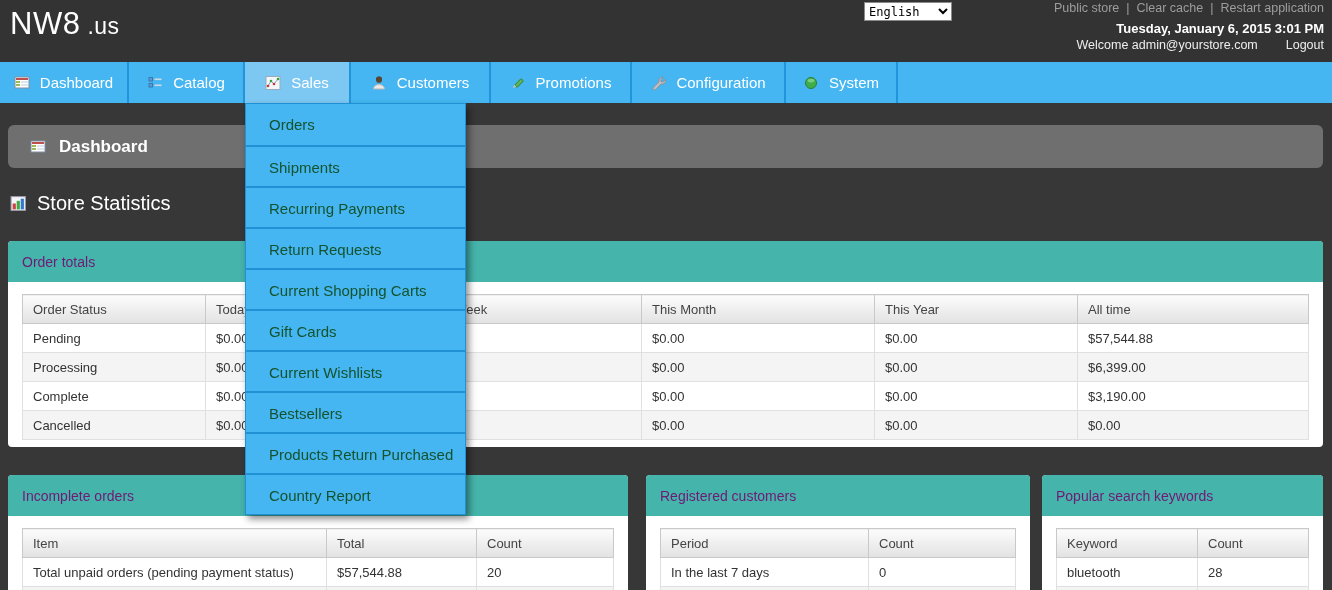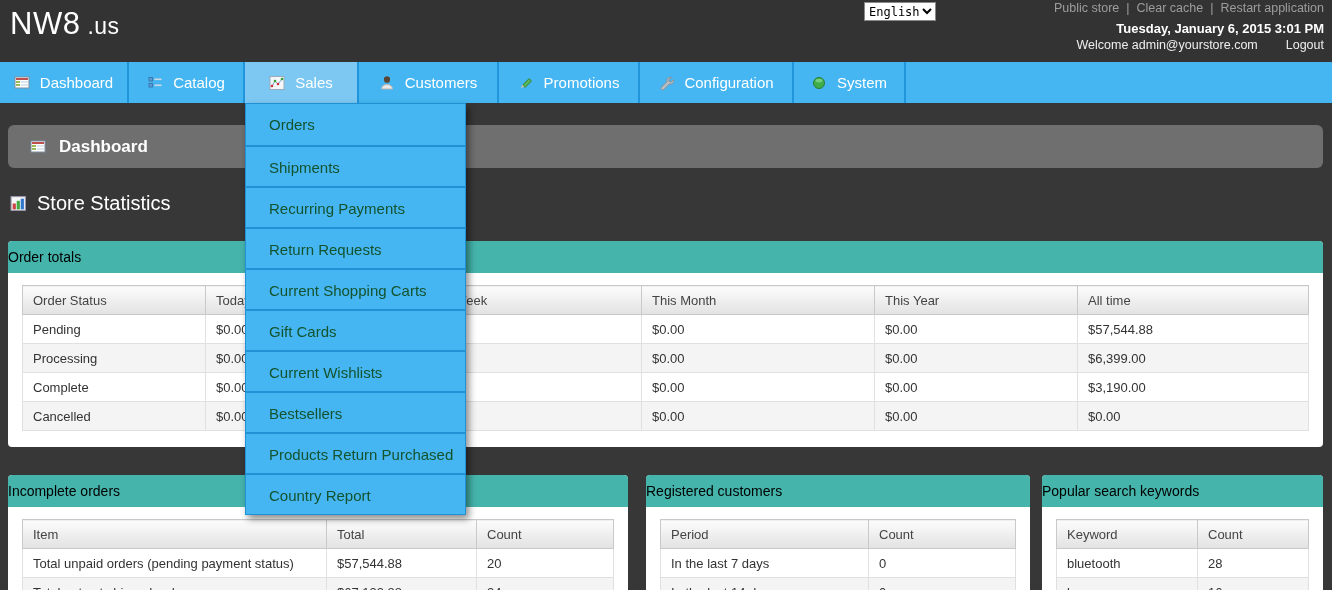--- a/index.html
+++ b/index.html
@@ -3,21 +3,21 @@
 <meta charset="utf-8">
 <style>
   html,body{margin:0;padding:0;background:#343434;}
   .screen{position:relative;width:1332px;height:590px;overflow:hidden;background:#373737;
           font-family:"Liberation Sans",sans-serif;-webkit-font-smoothing:antialiased;}
 
   
   .top-header{position:absolute;left:0;top:0;width:1332px;height:62px;background:#333333;}
   .logo{position:absolute;left:10px;top:6px;color:#fff;font-size:31px;letter-spacing:0.5px;cursor:pointer;}
   .logo .suffix{font-size:23px;margin-left:7px;}
-  .lang-select{position:absolute;left:864px;top:2px;width:72px;height:19px;
+  .lang-select{position:absolute;left:864px;top:2px;width:88px;height:19px;
                font-family:"DejaVu Sans Mono",monospace;font-size:12px;border:1px solid #8a8a8a;background:#fff;}
   .header-right{position:absolute;right:8px;top:1px;text-align:right;}
   .header-links{font-size:12.5px;color:#9d9d9d;}
   .header-links a{color:#9d9d9d;text-decoration:none;cursor:pointer;}
   .header-links .sep{margin:0 7px;color:#9d9d9d;}
   .header-datetime{margin-top:6px;font-size:13px;font-weight:bold;color:#ffffff;}
   .header-welcome{margin-top:2px;font-size:12.5px;color:#eeeeee;display:flex;justify-content:flex-end;gap:28px;}
   .header-welcome a{color:#eeeeee;text-decoration:none;cursor:pointer;}
 
   
@@ -38,22 +38,22 @@
   .title-bar{position:absolute;left:8px;top:125px;width:1315px;height:43px;background:#6f6f6f;border-radius:6px;
              box-sizing:border-box;display:flex;align-items:center;padding-left:22px;gap:13px;
              color:#fff;font-size:17px;font-weight:bold;}
 
   
   .section-heading{position:absolute;left:10px;top:192px;display:flex;align-items:center;gap:10px;
                    color:#ffffff;font-size:20px;}
 
   
   .panel{position:absolute;background:#ffffff;border-radius:4px;}
-  .panel-header{height:32px;background:#45b4ab;border-radius:4px 4px 0 0;display:flex;align-items:center;
-                color:#000000;font-size:14px;}
+  .panel-header{height:41px;background:#45b4ab;border-radius:4px 4px 0 0;display:flex;align-items:center;
+                padding-left:14px;color:#701a75;font-size:14px;}
   .panel-body{padding:12px 14px;}
   table.grid{width:100%;border-collapse:collapse;font-size:13px;color:#333;background:#fff;border:1px solid #c6c6c6;}
   table.grid th{background:linear-gradient(#fcfcfc,#e2e2e2);font-weight:normal;text-align:left;color:#444;
                 padding:6px 10px;border:1px solid #c9c9c9;height:16px;}
   table.grid td{padding:6px 10px;border:1px solid #e0e0e0;height:16px;background:#fff;}
   table.grid tbody tr:nth-child(even) td{background:#f4f4f4;}
 
   .panel-order-totals{left:8px;top:241px;width:1315px;height:206px;box-sizing:border-box;}
   .panel-incomplete{left:8px;top:475px;width:620px;height:160px;box-sizing:border-box;}
   .panel-registered{left:646px;top:475px;width:384px;height:160px;box-sizing:border-box;}
@@ -95,21 +95,21 @@
     </div>
     <div class="tab" style="width:116px">
       <svg width="16" height="16" viewBox="0 0 16 16">
           <rect x="2" y="2.5" width="3.5" height="3.5" fill="#5b9bd5" stroke="#3a78b0"></rect>
           <rect x="7.5" y="3.5" width="7" height="1.6" fill="#cfd8e0"></rect>
           <rect x="2" y="8.5" width="3.5" height="3.5" fill="#5b9bd5" stroke="#3a78b0"></rect>
           <rect x="7.5" y="9.5" width="7" height="1.6" fill="#cfd8e0"></rect>
         </svg>
       <span>Catalog</span>
     </div>
-    <div class="tab active" style="width:114px">
+    <div class="tab active" style="width:106px">
       <svg width="16" height="16" viewBox="0 0 16 16">
           <rect x="1" y="1.5" width="14" height="13" fill="#f4f7fa" stroke="#9aabbc"></rect>
           <polyline points="3,11 6,6 9,9 13,4" fill="none" stroke="#7aa0c4" stroke-width="1"></polyline>
           <circle cx="3" cy="11" r="1.3" fill="#cc3333"></circle>
           <circle cx="6" cy="6" r="1.3" fill="#33a033"></circle>
           <circle cx="9" cy="9" r="1.3" fill="#cc3333"></circle>
           <circle cx="13" cy="4" r="1.3" fill="#33a033"></circle>
         </svg>
       <span>Sales</span>
     </div>

